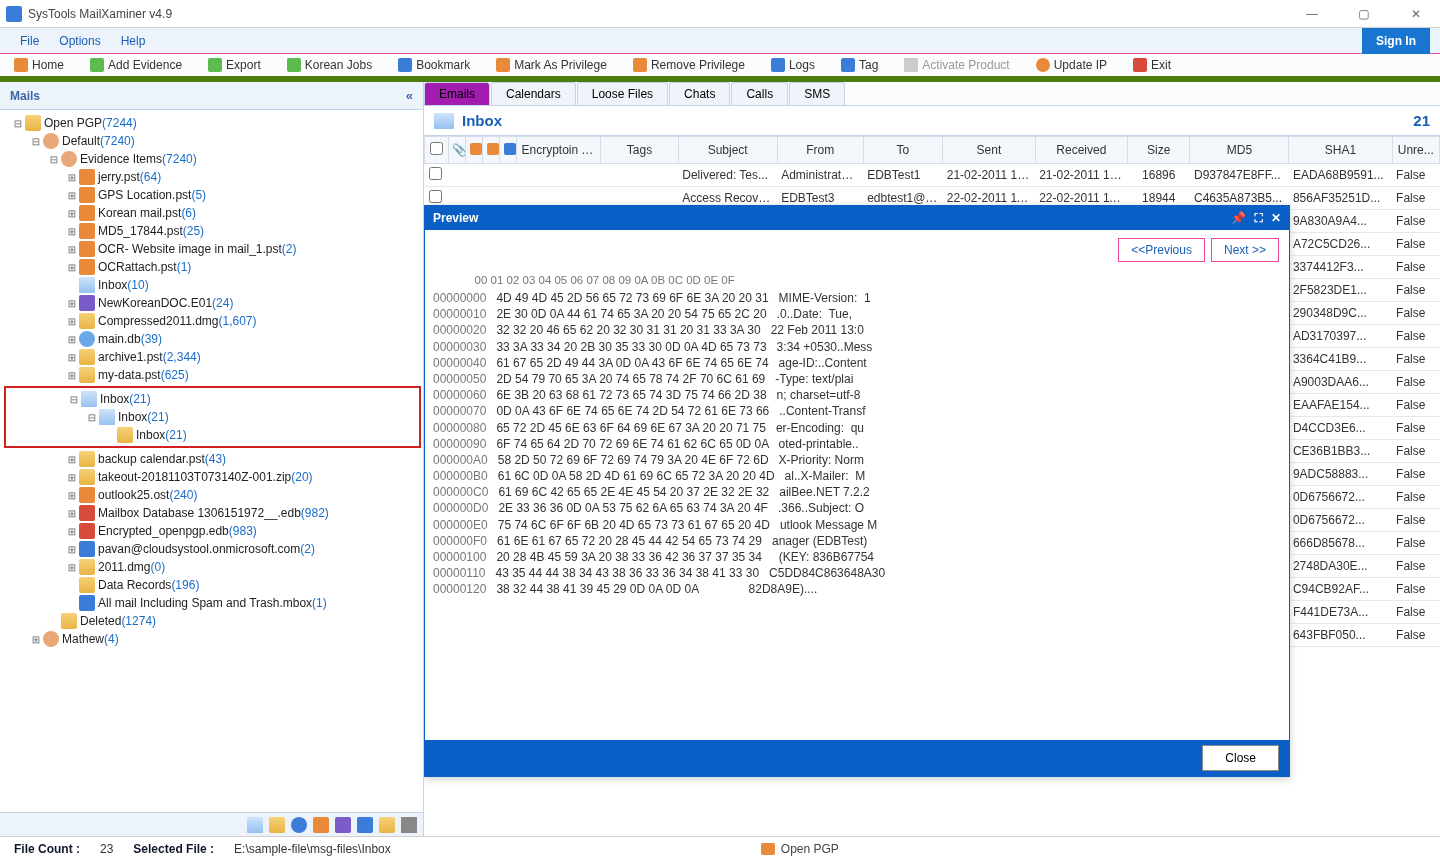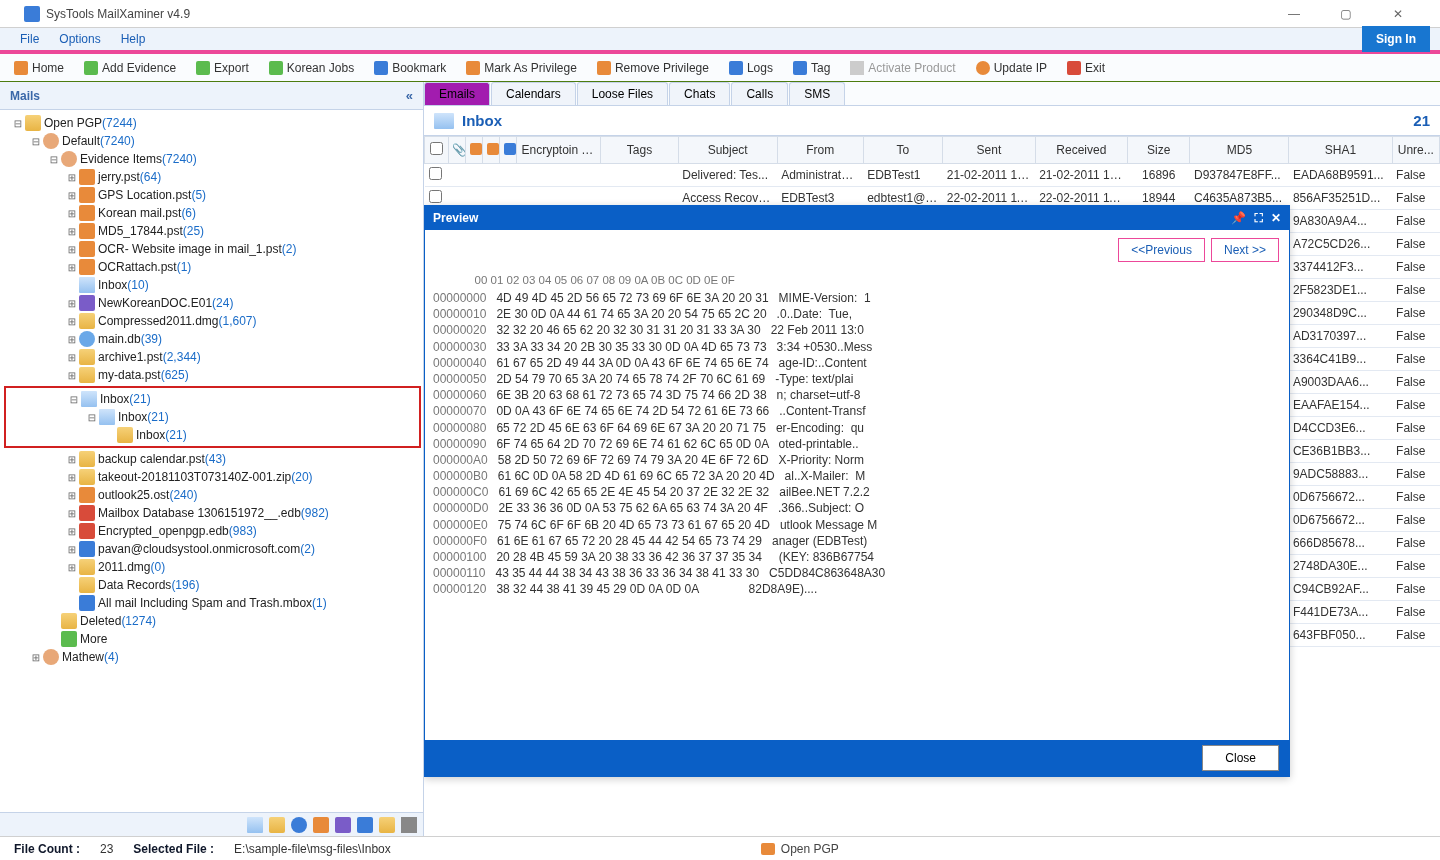--- a/index.html
+++ b/index.html
@@ -1,26 +1,26 @@
 <!DOCTYPE html>
 <html><head>
 <meta charset="utf-8">
 <style>
 *{margin:0;padding:0;box-sizing:border-box;font-family:'Segoe UI',Tahoma,sans-serif;font-size:12px}
 body{background:#fff;width:1440px;height:860px;overflow:hidden;display:flex;flex-direction:column}
-.titlebar{height:28px;background:#fff;display:flex;align-items:center;padding:0 24px;border-bottom:1px solid #d0d0d0}
+.titlebar{height:28px;background:#fff;display:flex;align-items:center;padding:0 6px;border-bottom:1px solid #d0d0d0}
 .titlebar .app-icon{width:16px;height:16px;margin-right:6px;display:inline-block}
 .titlebar .title{flex:1;color:#444;font-size:12px}
 .titlebar .win-controls{display:flex;gap:16px;color:#666;font-size:13px}
 .titlebar .win-controls span{cursor:pointer;width:36px;text-align:center}
-.menubar{height:26px;background:#edf3fb;display:flex;align-items:center;padding:0 10px;border-bottom:4px solid #ec4899}
+.menubar{height:26px;background:#edf3fb;display:flex;align-items:center;padding:0 10px;border-bottom:1px solid #ec4899}
 .menubar .menu-item{padding:4px 10px;color:#1a5eb5;cursor:pointer}
 .menubar .spacer{flex:1}
 .signin-btn{background:#1876d0;color:#fff;padding:6px 14px;font-weight:600;cursor:pointer}
-.toolbar{height:28px;background:#fafcfe;display:flex;align-items:center;padding:2px 6px;border-bottom:1px solid #4d7c0f;gap:4px}
+.toolbar{height:28px;background:#fafcfe;display:flex;align-items:center;padding:2px 6px;border-bottom:6px solid #4d7c0f;gap:10px}
 .toolbar .tb-btn{display:flex;align-items:center;gap:4px;padding:3px 8px;cursor:pointer;color:#333;border-radius:2px}
 .toolbar .tb-icon{width:14px;height:14px;display:inline-block}
 .main-area{flex:1;display:flex;overflow:hidden}
 .sidebar{width:424px;display:flex;flex-direction:column;border-right:1px solid #c5d3e8;background:#fff}
 .panel-header{height:28px;background:#edf3fb;display:flex;align-items:center;justify-content:space-between;padding:0 10px;color:#3a67a8;font-weight:600;border-bottom:1px solid #c5d3e8;font-size:14px}
 .panel-header .collapse-icon{color:#3a67a8;cursor:pointer;font-size:13px}
 .tree{flex:1;overflow:auto;padding:4px 2px 4px 4px}
 .tree-node{display:flex;align-items:center;padding:1px 0;white-space:nowrap;font-size:12px;cursor:pointer}
 .tree-node .exp{width:12px;text-align:center;color:#666;font-size:10px;cursor:pointer;margin-right:1px}
 .tree-node .node-icon{width:16px;height:16px;margin-right:3px;display:inline-block}
@@ -314,26 +314,20 @@
           <span class="node-icon ic-blue"></span>
           <span class="label">All mail Including Spam and Trash.mbox </span>
           <span class="count">(1)</span>
         </div>
         <div class="tree-node tree-indent-2">
           <span class="exp"></span>
           <span class="node-icon ic-folder"></span>
           <span class="label">Deleted </span>
           <span class="count">(1274)</span>
         </div>
-        <div class="tree-node tree-indent-2">
-          <span class="exp"></span>
-          <span class="node-icon ic-green"></span>
-          <span class="label">More</span>
-          <span class="count"></span>
-        </div>
         <div class="tree-node tree-indent-1">
           <span class="exp">⊞</span>
           <span class="node-icon ic-person"></span>
           <span class="label">Mathew </span>
           <span class="count">(4)</span>
         </div>
       </div>
     <div class="sidebar-footer">
       <span class="ic-mail"></span>
       <span class="ic-folder"></span>

